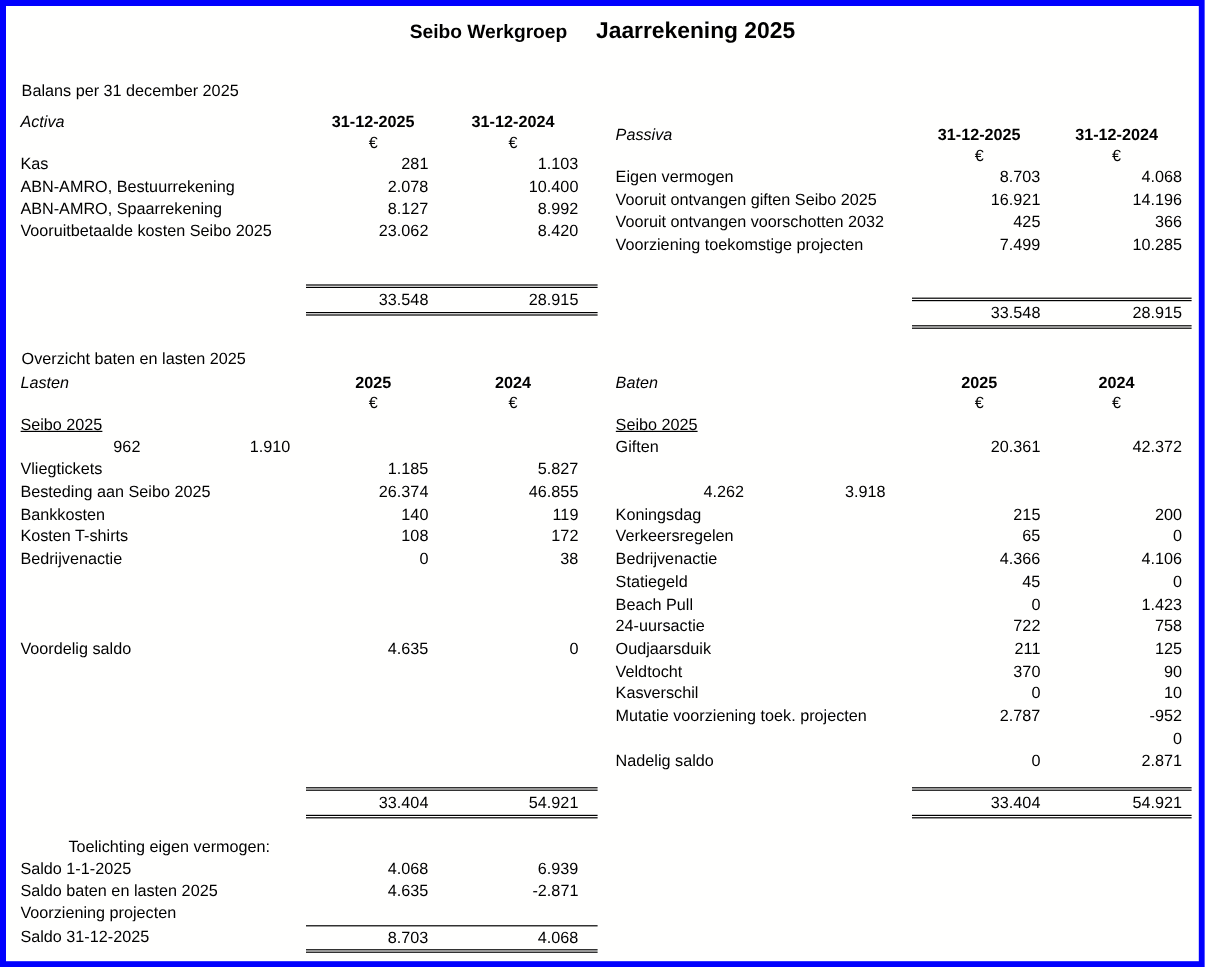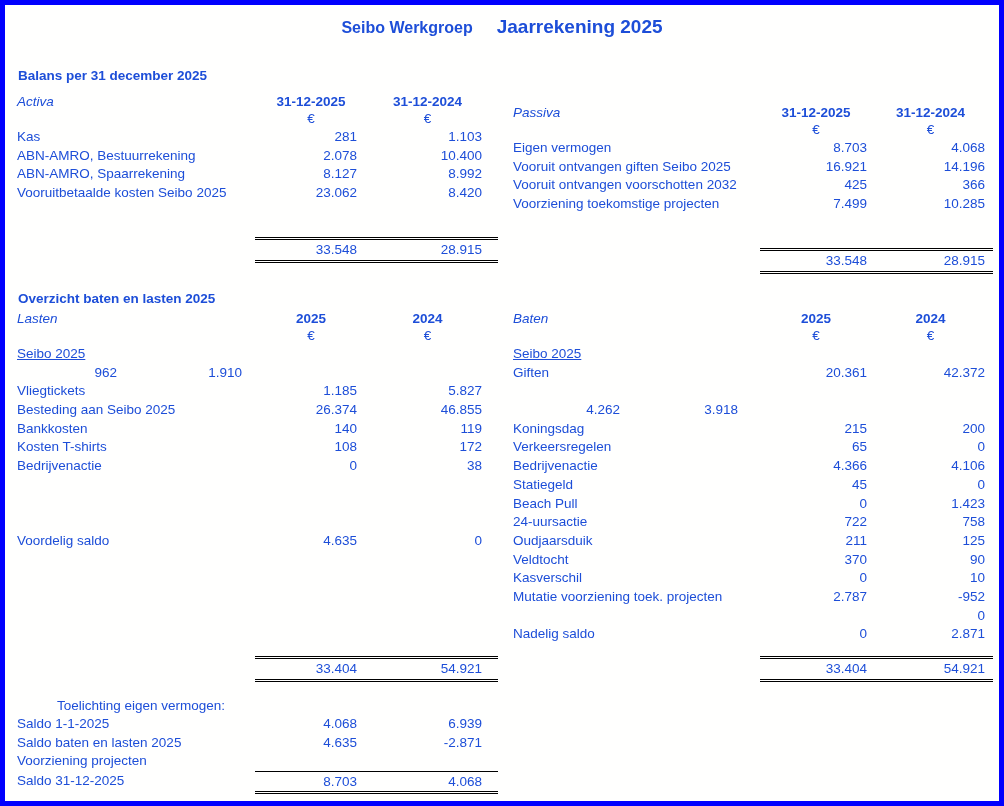--- a/index.html
+++ b/index.html
@@ -3,32 +3,32 @@
 <meta charset="utf-8">
 <style>
   html,body { margin:0; padding:0; background:#fff; }
   .page {
     position:relative;
     width:1004px; height:806px;
     box-sizing:border-box;
     background:#fffffe;
     border:5px solid #0100fe;
     font-family:"Liberation Sans", sans-serif;
-    color:#1d4ed8;
+    color:#000000;
     overflow:hidden;
   }
   .abs { position:absolute; }
 
   
   .title-row { top:11px; left:0; width:100%; text-align:center; white-space:nowrap; }
   .title-main { font-size:16px; font-weight:bold; }
   .title-sub  { font-size:19px; font-weight:bold; margin-left:24px; }
 
   
-  .sec-heading { font-size:13.5px; font-weight:bold; }
+  .sec-heading { font-size:13.5px; font-weight:normal; }
   #balans-heading   { top:63px;  left:13px; }
   #overzicht-heading{ top:286px; left:13px; }
 
   
   #balans-activa  { top:87px;  left:12px;  width:481px; }
   #balans-passiva { top:98px;  left:508px; width:482px; }
   #lasten         { top:304px; left:12px;  width:481px; }
   #baten          { top:304px; left:508px; width:482px; }
 
   .thead { display:flex; height:19px; line-height:19px; }

